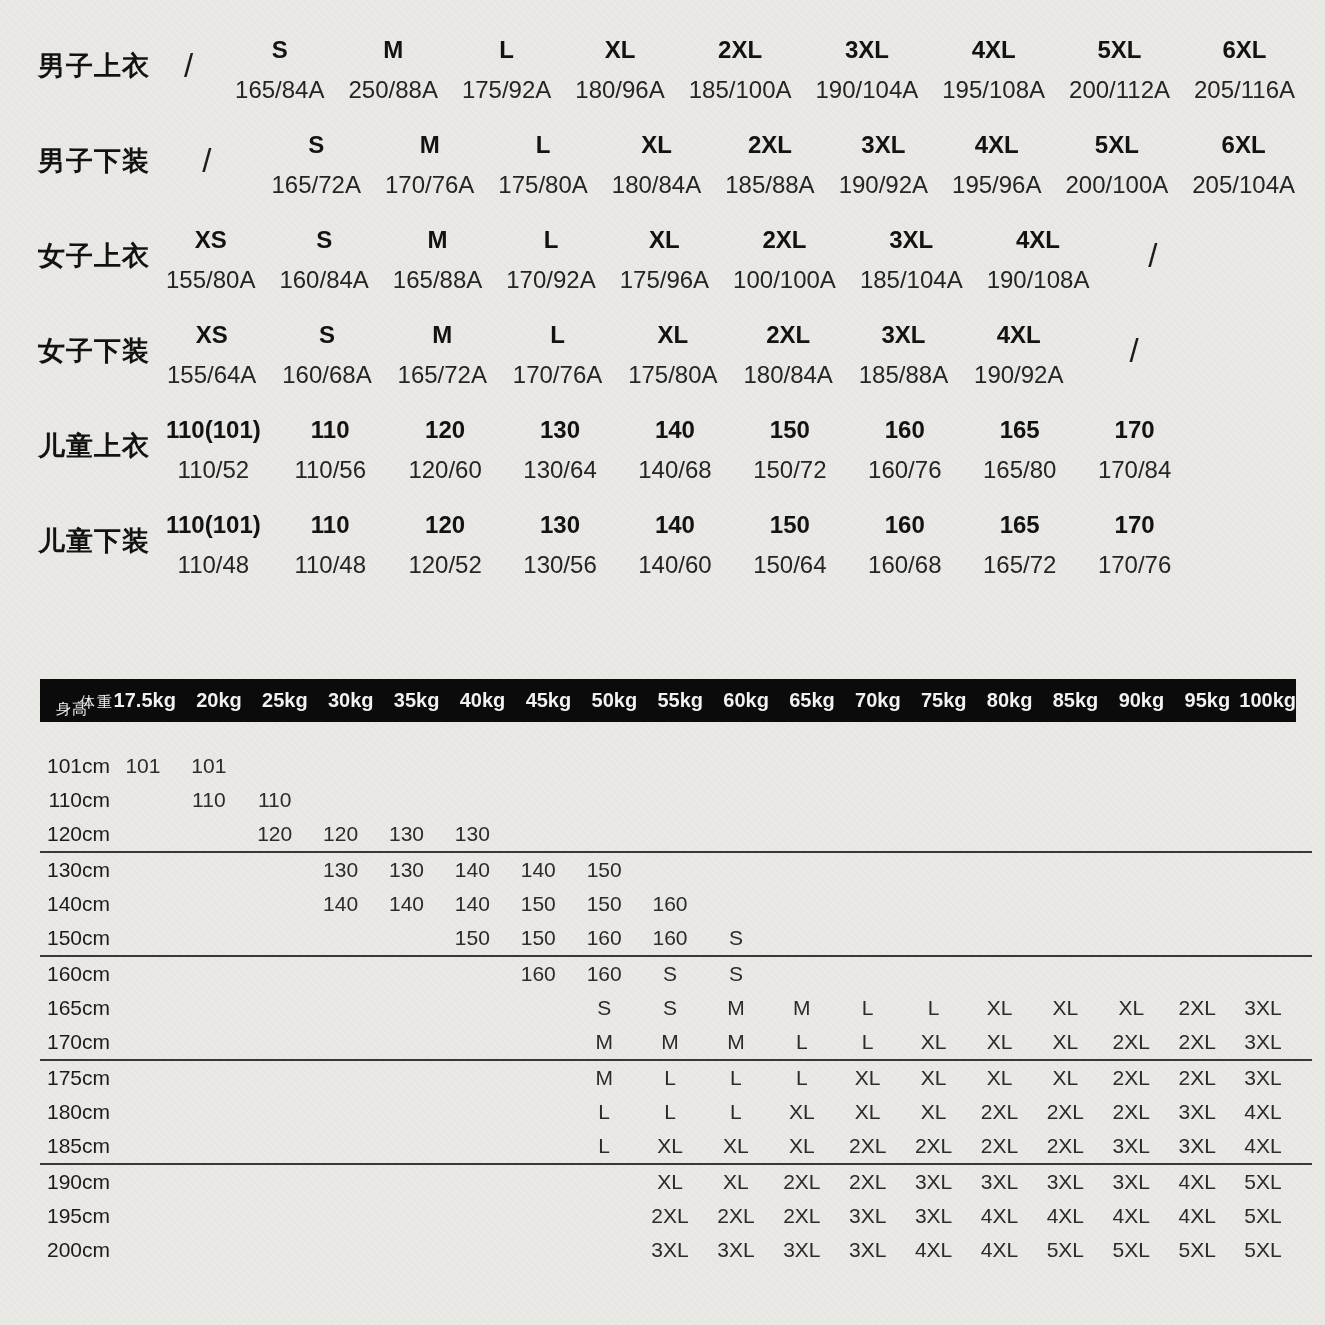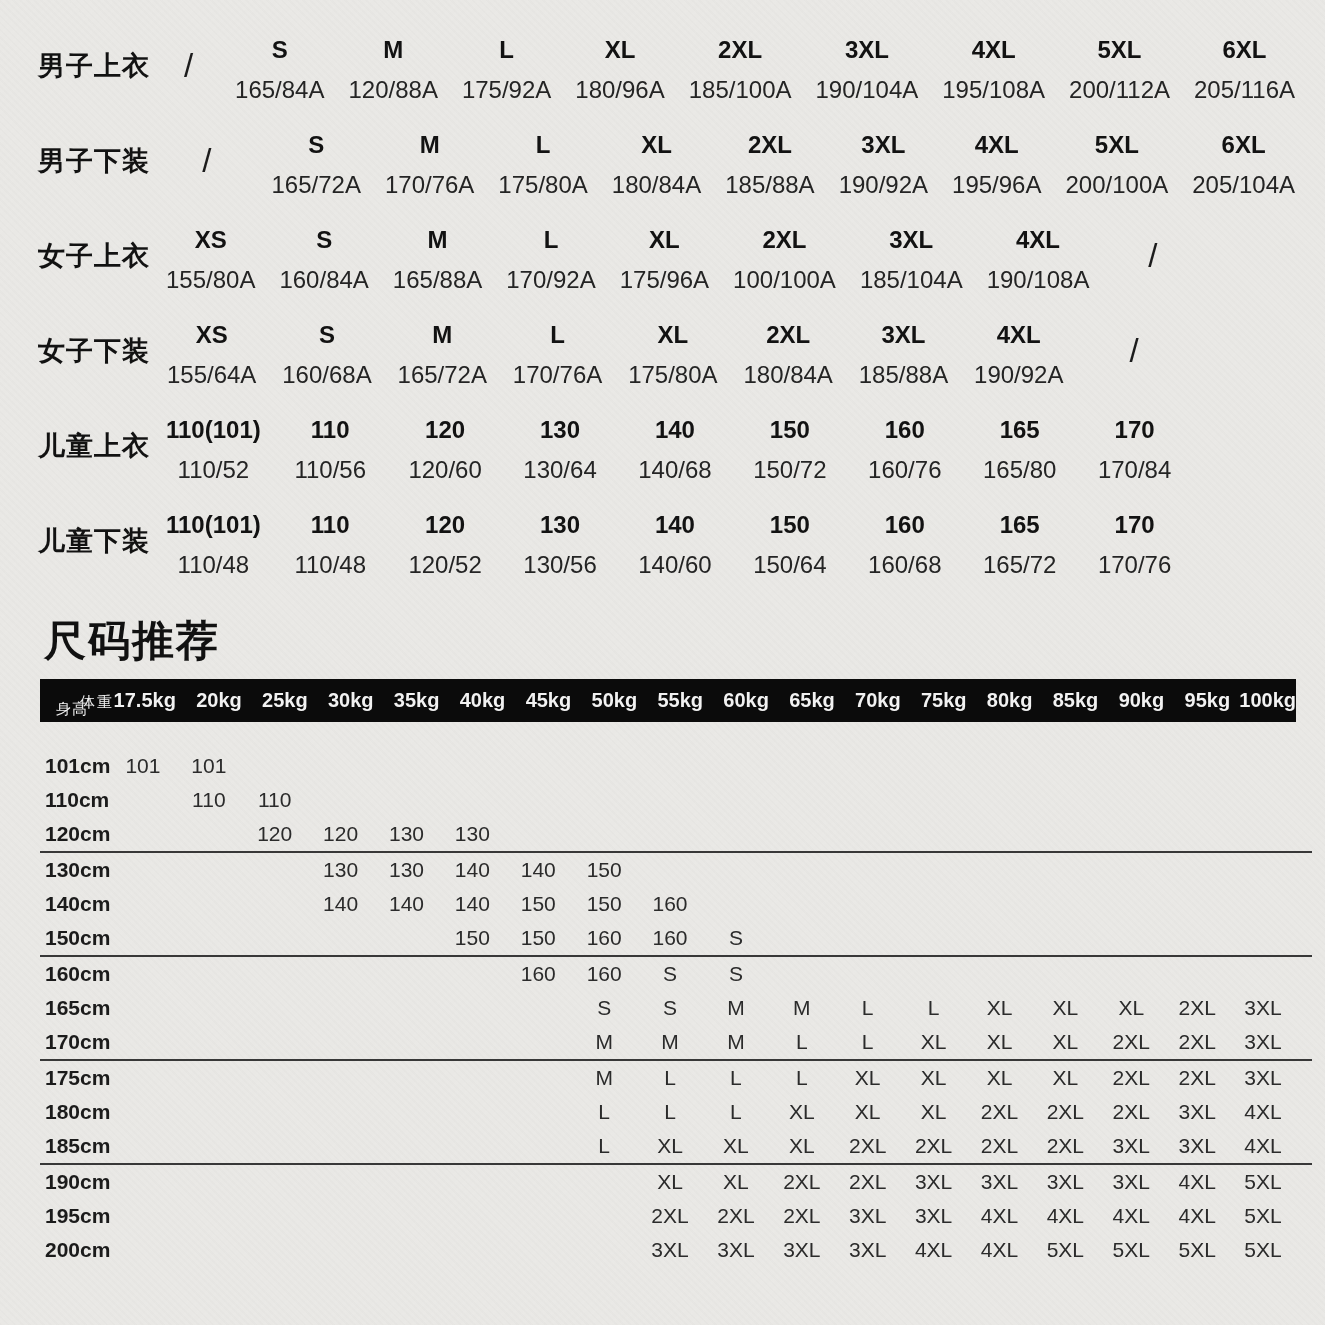--- a/index.html
+++ b/index.html
@@ -69,38 +69,38 @@
   .corner-top{position:absolute;top:14px;right:-4px;color:#f2f2f2;font-size:15px;letter-spacing:2px;}
   .corner-bottom{position:absolute;bottom:3px;left:16px;color:#f2f2f2;font-size:15px;letter-spacing:1px;}
   
   .matrix{margin:27px 29px 0 40px;}
   .m-row{
     display:grid;
     grid-template-columns:70px repeat(18,1fr);
     align-items:center;
     height:34px;
   }
-  .m-height{font-size:21px;color:#1b1b1b;text-align:left;padding-left:5px;white-space:nowrap;font-weight:bold;}
+  .m-height{font-size:21px;color:#1b1b1b;text-align:right;padding-left:5px;white-space:nowrap;}
   .m-val{font-size:21px;color:#2b2b2b;text-align:center;white-space:nowrap;}
   .m-divider{height:2px;background:#383838;margin-right:-16px;}
 </style>
 </head>
 <body>
 
 <div class="top-tables">
     <div class="size-row">
       <div class="cat-label">男子上衣</div>
       <div class="slash-cell">/</div>
       <div class="size-cell">
         <div class="sz">S</div>
         <div class="spec">165/84A</div>
       </div>
       <div class="size-cell">
         <div class="sz">M</div>
-        <div class="spec">120/88A</div>
+        <div class="spec">250/88A</div>
       </div>
       <div class="size-cell">
         <div class="sz">L</div>
         <div class="spec">175/92A</div>
       </div>
       <div class="size-cell">
         <div class="sz">XL</div>
         <div class="spec">180/96A</div>
       </div>
       <div class="size-cell">
@@ -314,21 +314,20 @@
       </div>
       <div class="size-cell">
         <div class="sz">170</div>
         <div class="spec">170/76</div>
       </div>
       <div class="size-cell"></div>
     </div>
   </div>
 
 <div class="rec-header">
-  <div class="rec-title">尺码推荐</div>
 </div>
 
 <div class="weight-bar">
   <div class="corner-cell">
     <span class="corner-top">体重</span>
     <span class="corner-bottom">身高</span>
   </div>
 
 <div class="weight-cell">17.5kg</div>
     <div class="weight-cell">20kg</div>

